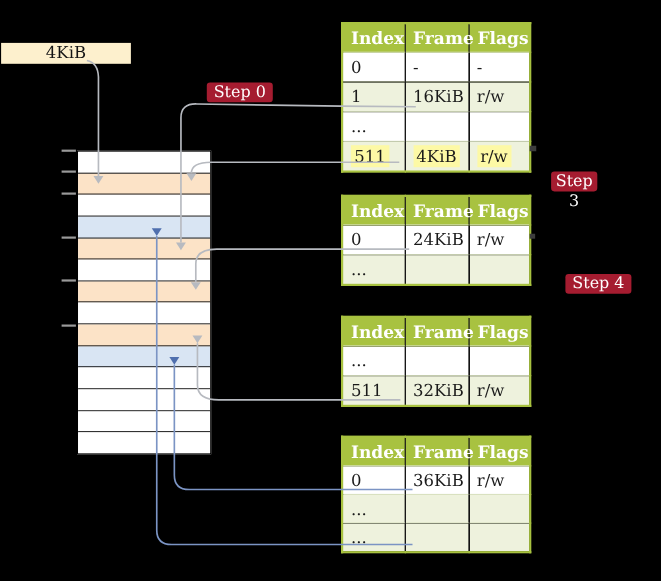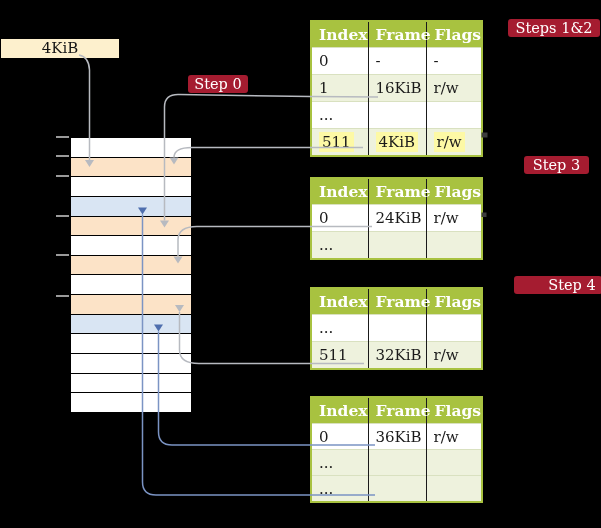--- a/index.html
+++ b/index.html
@@ -14,43 +14,43 @@
     text-align:center;
   }
   
   .badge {
     position:absolute; background:#a51c30; color:#fff;
     font-size:14.5px; line-height:18px; height:18px; text-align:center;
     border-radius:3px; z-index:2;
   }
   #badge-step0  { left:188px; top:42px;  width:60px;margin-top:33px; }
   #badge-steps12{ left:508px; top:19px;  width:92px; }
-  #badge-step3  { left:524px; top:156px; width:65px; }
-  #badge-step4  { left:514px; top:276px; width:60px;padding-left:28px; }
+  #badge-step3  { left:501px; top:156px; width:42px; }
+  #badge-step4  { left:514px; top:249px; width:60px; }
   
   .memory {
     position:absolute; left:70px; top:137px; width:120px; height:274px;
     border:1px solid #000; background:#fff;
     display:flex; flex-direction:column; z-index:1;
   }
   .mrow { flex:1; border-bottom:1px solid #000; }
   .mrow:last-child { border-bottom:none; }
   .k-plain { background:#ffffff; }
   .k-table { background:#fce3c7; }
   .k-data  { background:#d9e5f3; }
   .tick { position:absolute; left:56px; width:13px; height:2px; background:#9a9a9a; }
   
   .ptable {
     position:absolute; left:310px; width:171px;
     border-collapse:collapse; table-layout:fixed;
     border:2px solid #a8c240; z-index:1;
     font-family:"DejaVu Serif", serif;
   }
   .ptable th {
-    background:#a8c240; color:#ffffff; font-weight:bold; text-align:right;
+    background:#a8c240; color:#ffffff; font-weight:bold; text-align:center;
     font-size:15.5px; height:25px; padding:0 0 0 7px;
     border-right:1px solid #1a1a1a;
   }
   .ptable td {
     background:#fff; color:#1a1a1a; font-size:15px; height:26px;
     padding:0 0 0 7px; border-right:1px solid #1a1a1a;
     border-top:1px solid #d9e1c0; white-space:nowrap; overflow:hidden;
   }
   #ptable-3 td { height:25px; }
   .ptable th:last-child, .ptable td:last-child { border-right:none; }
@@ -60,21 +60,20 @@
   #overlay { position:absolute; left:0; top:0; z-index:3; pointer-events:none; }
 </style>
 </head>
 <body>
 
 <div id="stage">
 
   <div class="frame-label">4KiB</div>
 
   <div class="badge" id="badge-step0">Step 0</div>
-  <div class="badge" id="badge-steps12">Steps 1&amp;2</div>
   <div class="badge" id="badge-step3">Step 3</div>
   <div class="badge" id="badge-step4">Step 4</div>
 
   <div class="memory" id="memory-stack">
       <div class="mrow k-plain"></div>
       <div class="mrow k-table"></div>
       <div class="mrow k-plain"></div>
       <div class="mrow k-data"></div>
       <div class="mrow k-table"></div>
       <div class="mrow k-plain"></div>

